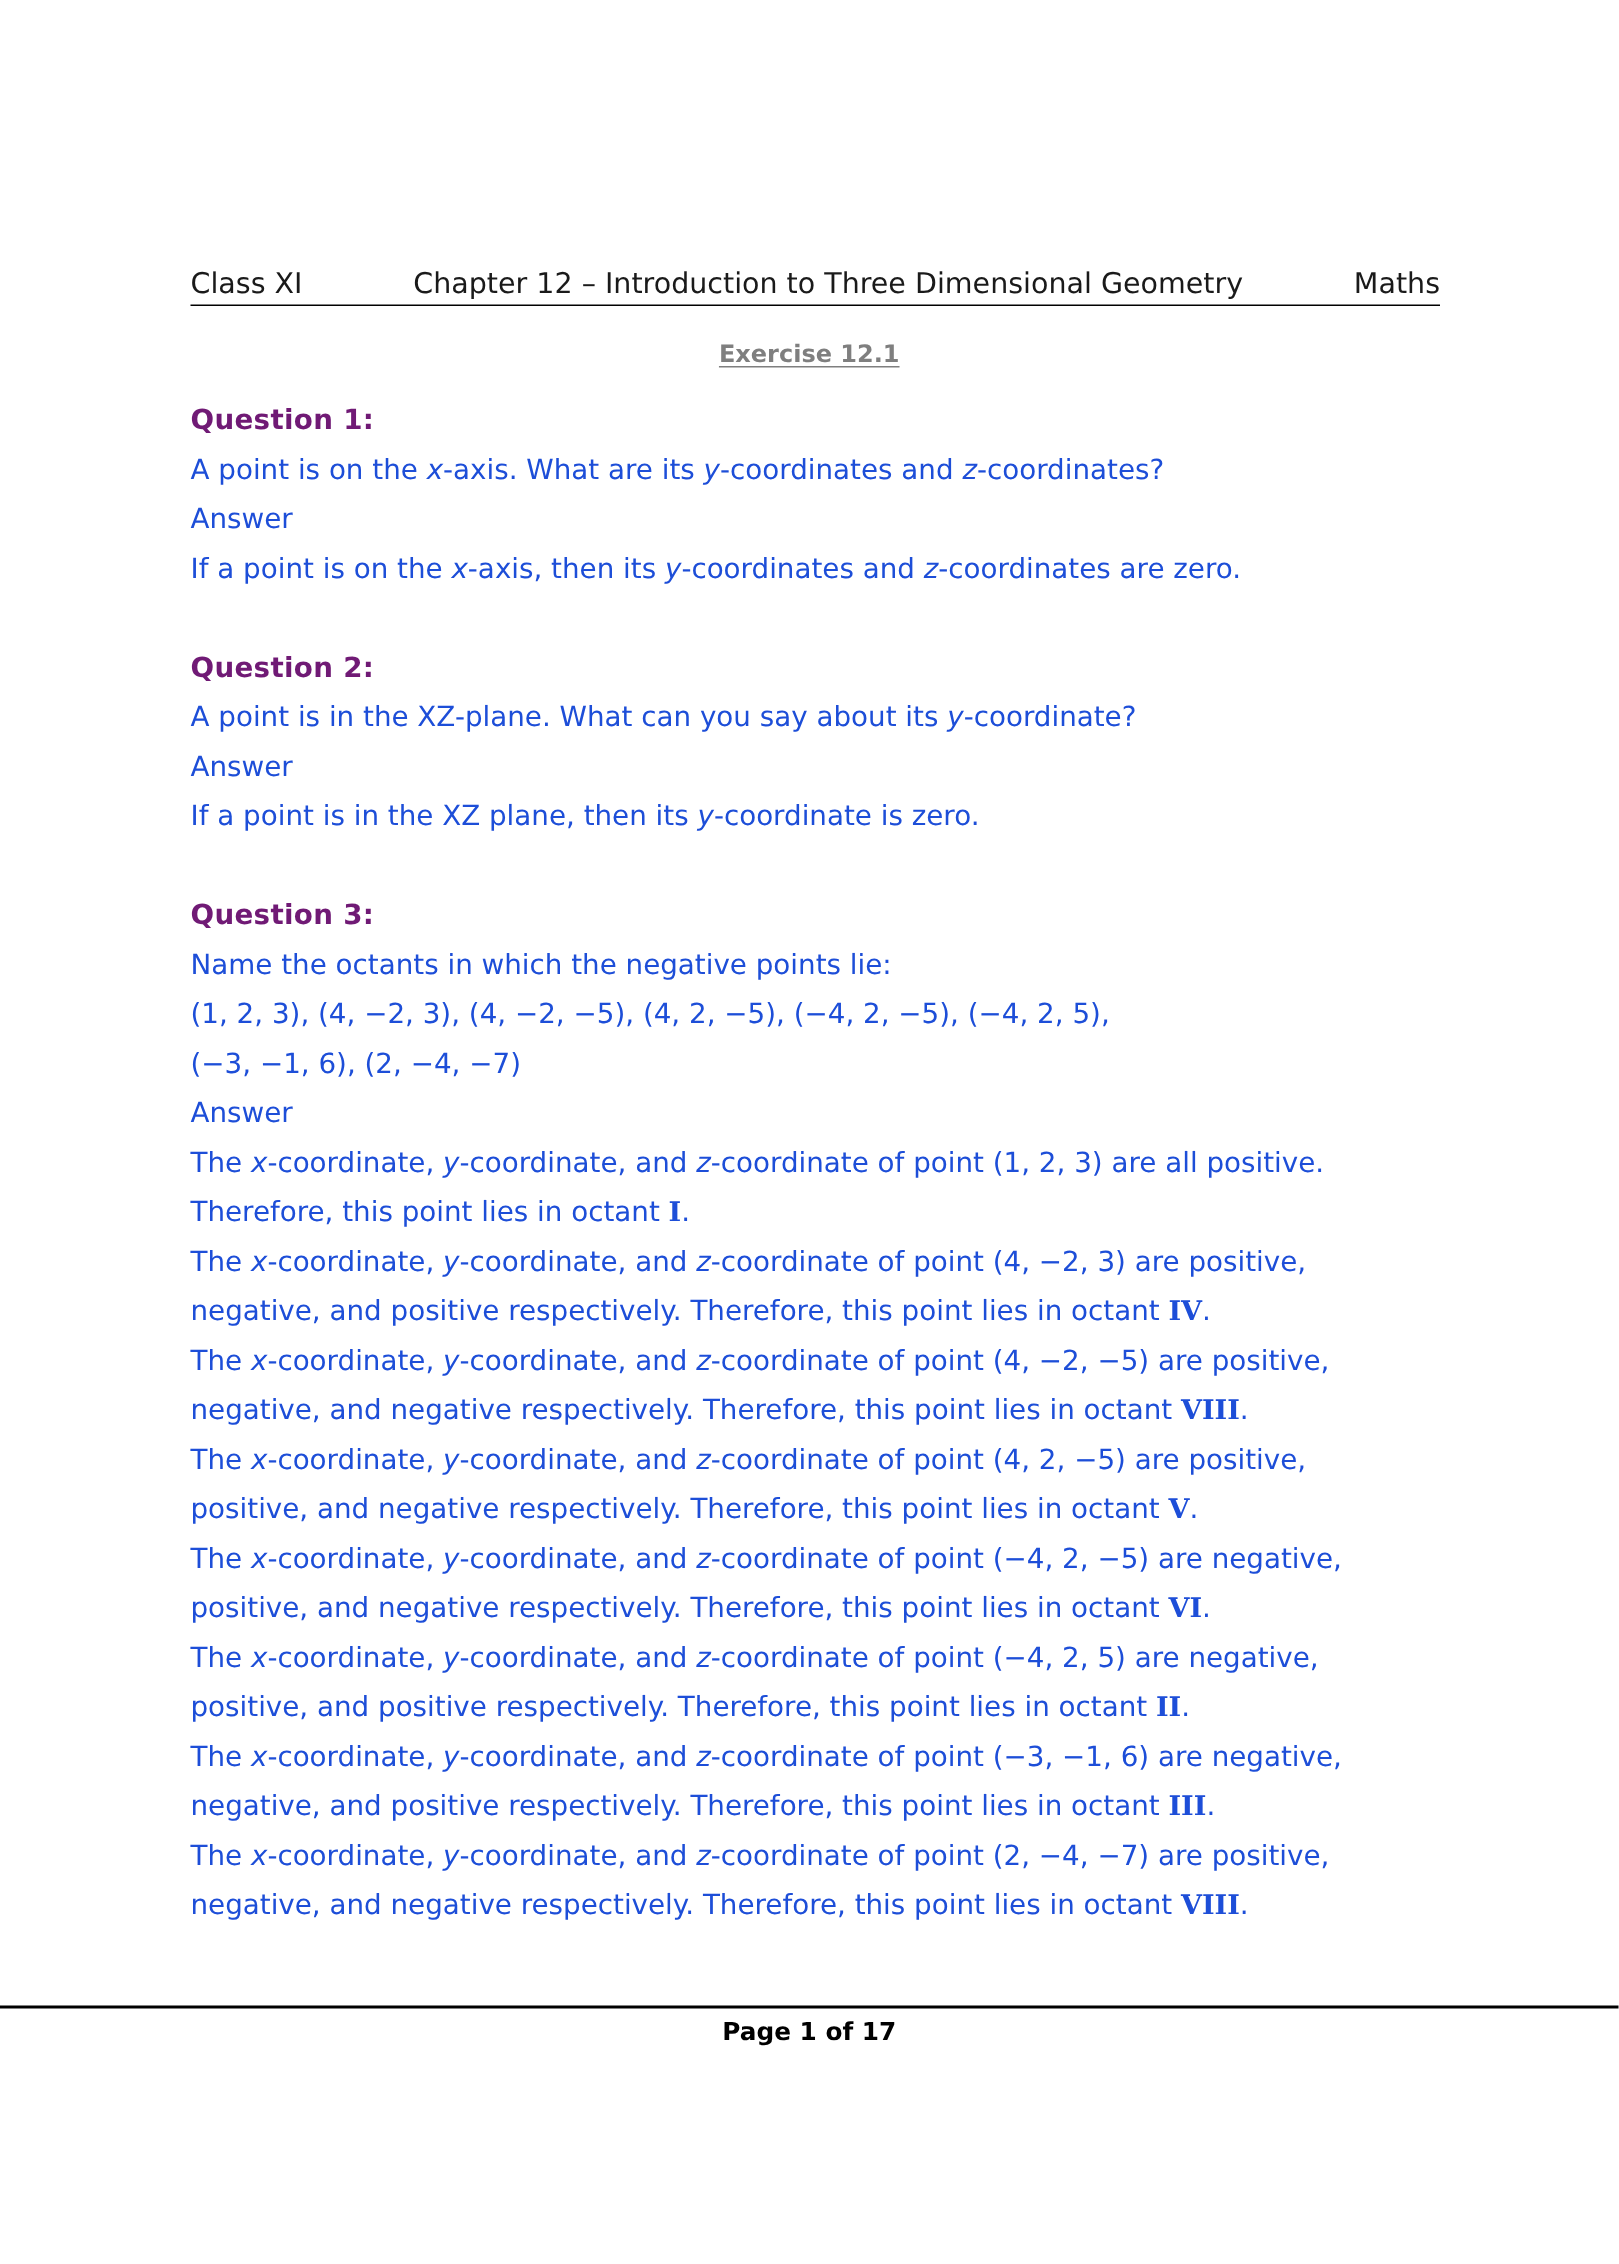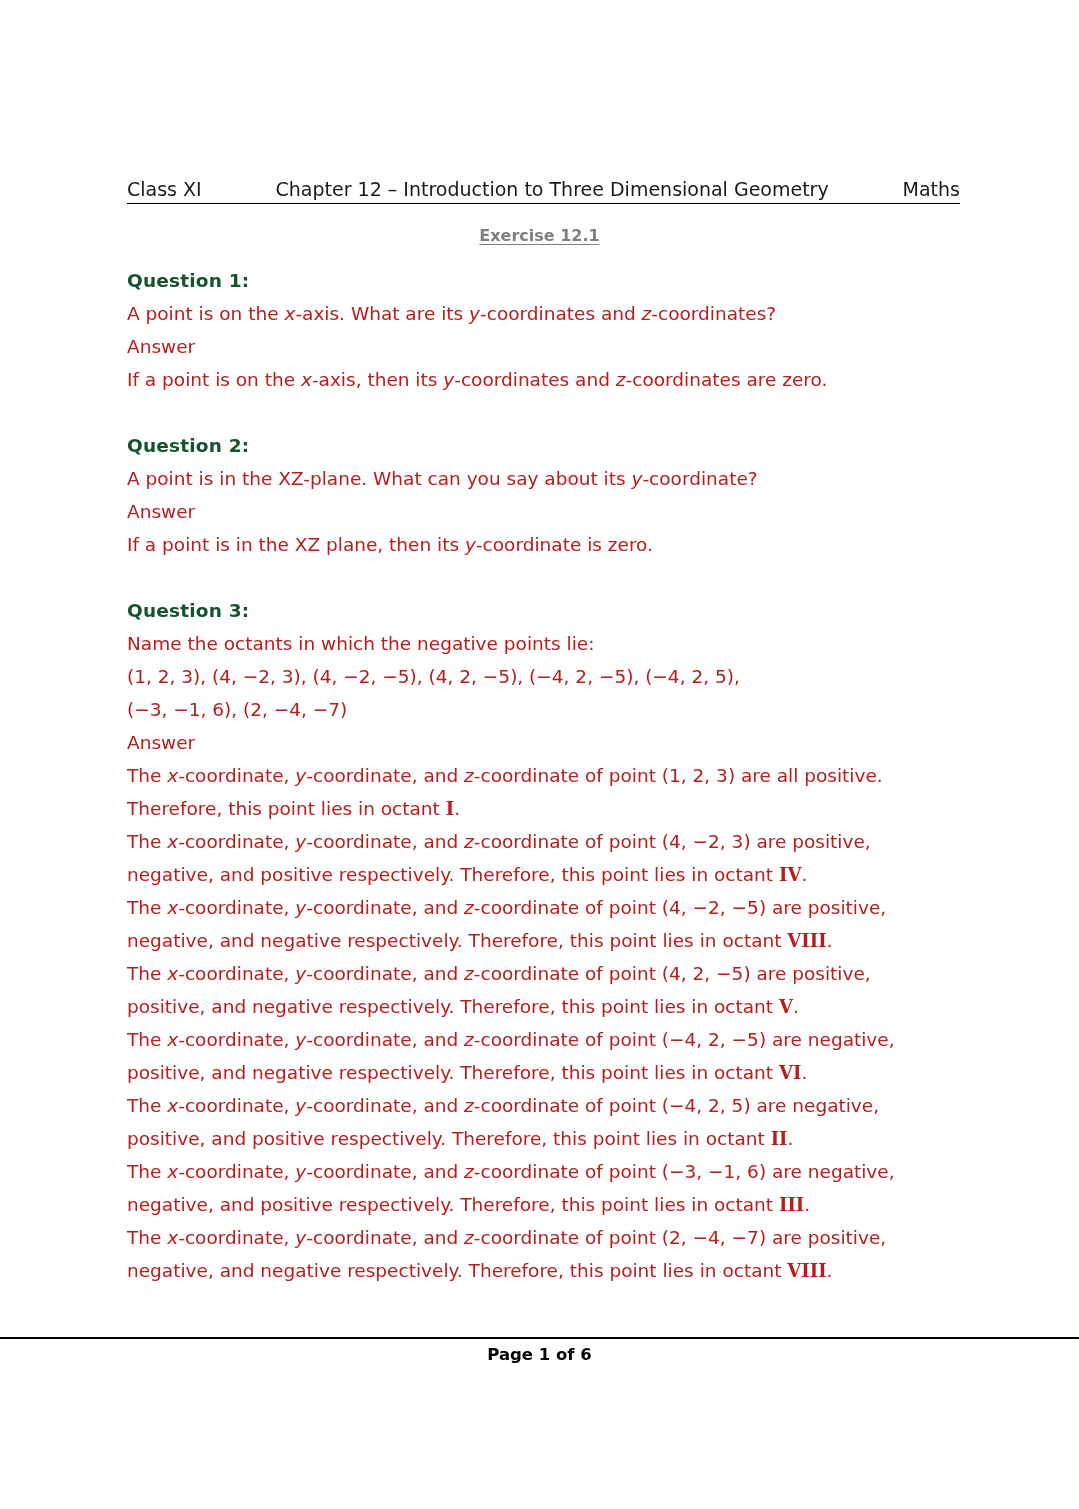--- a/index.html
+++ b/index.html
@@ -60,29 +60,29 @@
     top: 264px;
     width: 790px;
   }
 
   .qblock { margin-bottom: 33px; }
   .qblock:last-child { margin-bottom: 0; }
 
   .question-label {
     font-size: 18.5px;
     font-weight: bold;
-    color: #14532d;
+    color: #701a75;
     line-height: 33px;
     letter-spacing: 0.2px;
   }
 
   .line {
     font-size: 18.5px;
     line-height: 33px;
-    color: #b91c1c;
+    color: #1d4ed8;
     white-space: pre-wrap;
   }
 
   .var { font-style: italic; }
   .oct {
     font-family: "DejaVu Serif", serif;
     font-weight: bold;
     font-size: 18px;
   }
 
@@ -157,15 +157,15 @@
           <div class="line">The <span class="var">x</span>-coordinate, <span class="var">y</span>-coordinate, and <span class="var">z</span>-coordinate of point (−3, −1, 6) are negative,</div>
           <div class="line">negative, and positive respectively. Therefore, this point lies in octant <span class="oct">III</span>.</div>
           <div class="line">The <span class="var">x</span>-coordinate, <span class="var">y</span>-coordinate, and <span class="var">z</span>-coordinate of point (2, −4, −7) are positive,</div>
           <div class="line">negative, and negative respectively. Therefore, this point lies in octant <span class="oct">VIII</span>.</div>
         </div>
     </div>
 
   </div>
 
   <div class="footer-rule"></div>
-  <div class="footer-text">Page 1 of 6</div>
+  <div class="footer-text">Page 1 of 17</div>
 
 </div>
 
 </body></html>

